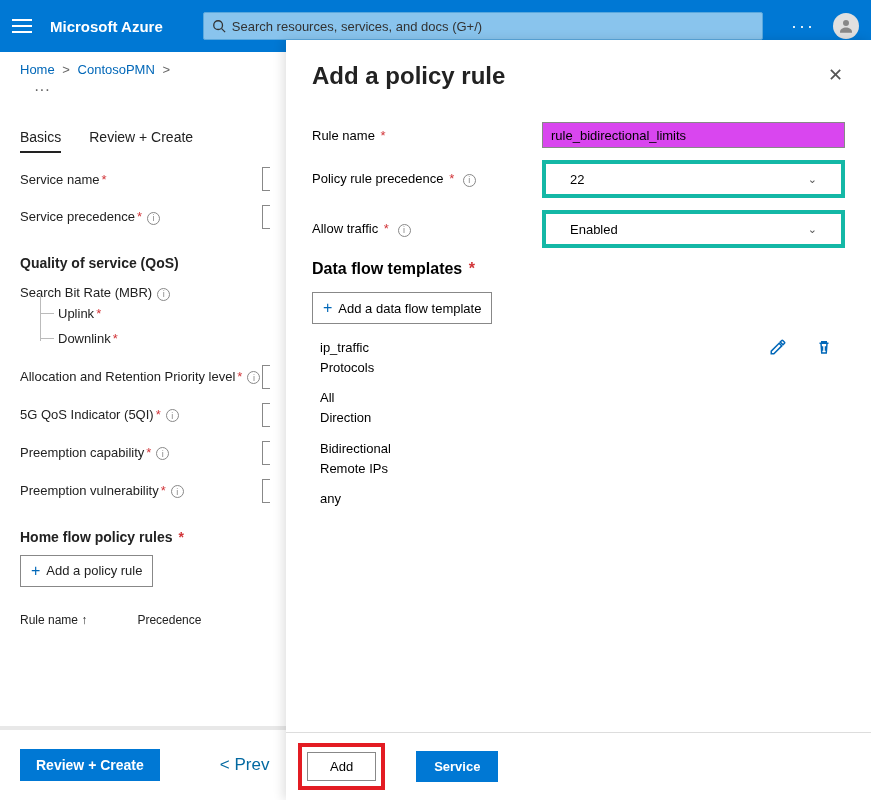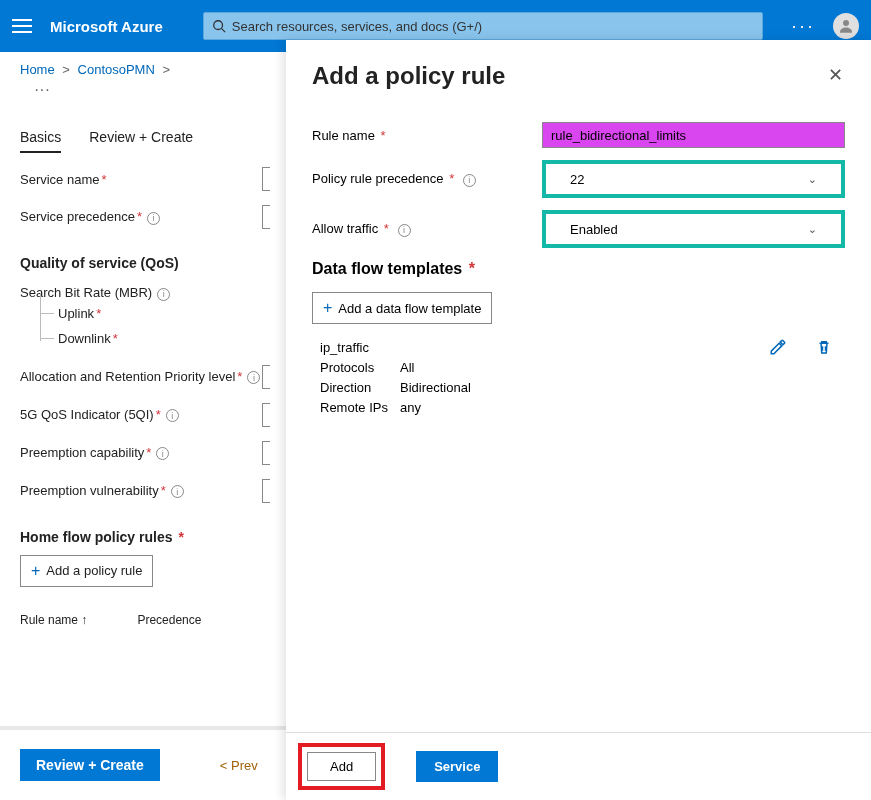--- a/index.html
+++ b/index.html
@@ -47,40 +47,40 @@
 .tree-item::before { content:""; position:absolute; left:-18px; top:12px; width:14px; height:1px; background:#bbb; }
 .add-btn { display:inline-flex; align-items:center; gap:6px; border:1px solid #888; padding:7px 10px; font-size:13px; cursor:pointer; margin-top:10px; }
 .add-btn .plus { color:#0067b8; font-size:16px; line-height:1; }
 
 .table-head { display:flex; gap:50px; font-size:12px; color:#222; margin-top:26px; }
 .table-head .col { font-weight:400; }
 
 
 .footer { position:absolute; left:0; right:0; bottom:0; height:74px; border-top:4px solid #e8e8e8; background:#fff; display:flex; align-items:center; padding:0 20px; gap:60px; }
 .btn-primary { background:#0078d4; color:#fff; border:none; padding:8px 16px; font-size:14px; font-weight:600; cursor:pointer; }
-.btn-ghost { background:none; border:none; color:#a16207; font-size:13px; cursor:pointer; }
+.btn-ghost { background:none; border:none; color:#0369a1; font-size:17px; cursor:pointer; }
 
 
 .blade { position:absolute; top:40px; right:0; bottom:0; width:585px; background:#fff; box-shadow:-3px 0 10px rgba(0,0,0,.12); padding: 22px 26px 0; }
 .blade-header { display:flex; align-items:flex-start; }
 .blade-title { font-size:24px; font-weight:600; color:#222; flex:1; }
 .close-x { font-size:18px; color:#555; cursor:pointer; padding:2px; }
 .blade-form { margin-top:32px; font-size:13px; }
 .brow { display:flex; align-items:center; margin-bottom:12px; }
 .blbl { width:230px; }
 .binput { flex:1; border:1px solid #888; height:26px; padding:0 8px; font-size:13px; background:#d946ef; }
 .bselect { flex:1; border:4px solid #14b8a6; height:38px; padding:0 24px; font-size:13px; display:flex; align-items:center; justify-content:space-between; cursor:pointer; background:#fff; }
 .chev { font-size:11px; color:#555; }
 .blade-section { font-weight:600; font-size:16px; margin-bottom:4px; }
 
 .flow-block { margin-top:14px; margin-left:8px; font-size:13px; line-height:1.55; display:flex; }
 .flow-info { flex:1; }
 .flow-actions { display:flex; gap:28px; align-items:flex-start; padding-top:0; padding-right:12px; }
 .icon-btn { width:18px; height:18px; cursor:pointer; color:#0067b8; }
-.flow-kv { display:flex; gap:10px; }
+.flow-kv { display:flex; gap:10px;flex-direction:column; }
 .flow-kv .k { width:70px; }
 
 .blade-footer { position:absolute; left:0; right:0; bottom:0; height:68px; border-top:1px solid #ddd; display:flex; align-items:center; padding-left:12px; gap:31px; }
 .highlight-box { border:4px solid #e31c23; padding:5px; display:inline-flex; }
 .btn-outline { background:#fff; border:1px solid #888; padding:6px 22px; font-size:13px; cursor:pointer; }
 .btn-blue { background:#0078d4; color:#fff; border:none; padding:8px 18px; font-size:13px; font-weight:600; cursor:pointer; }
 
 .stub-input { border-left:1px solid #888; border-top:1px solid #888; border-bottom:1px solid #888; width:8px; height:24px; margin-left:auto; }
 </style>
 </head>

